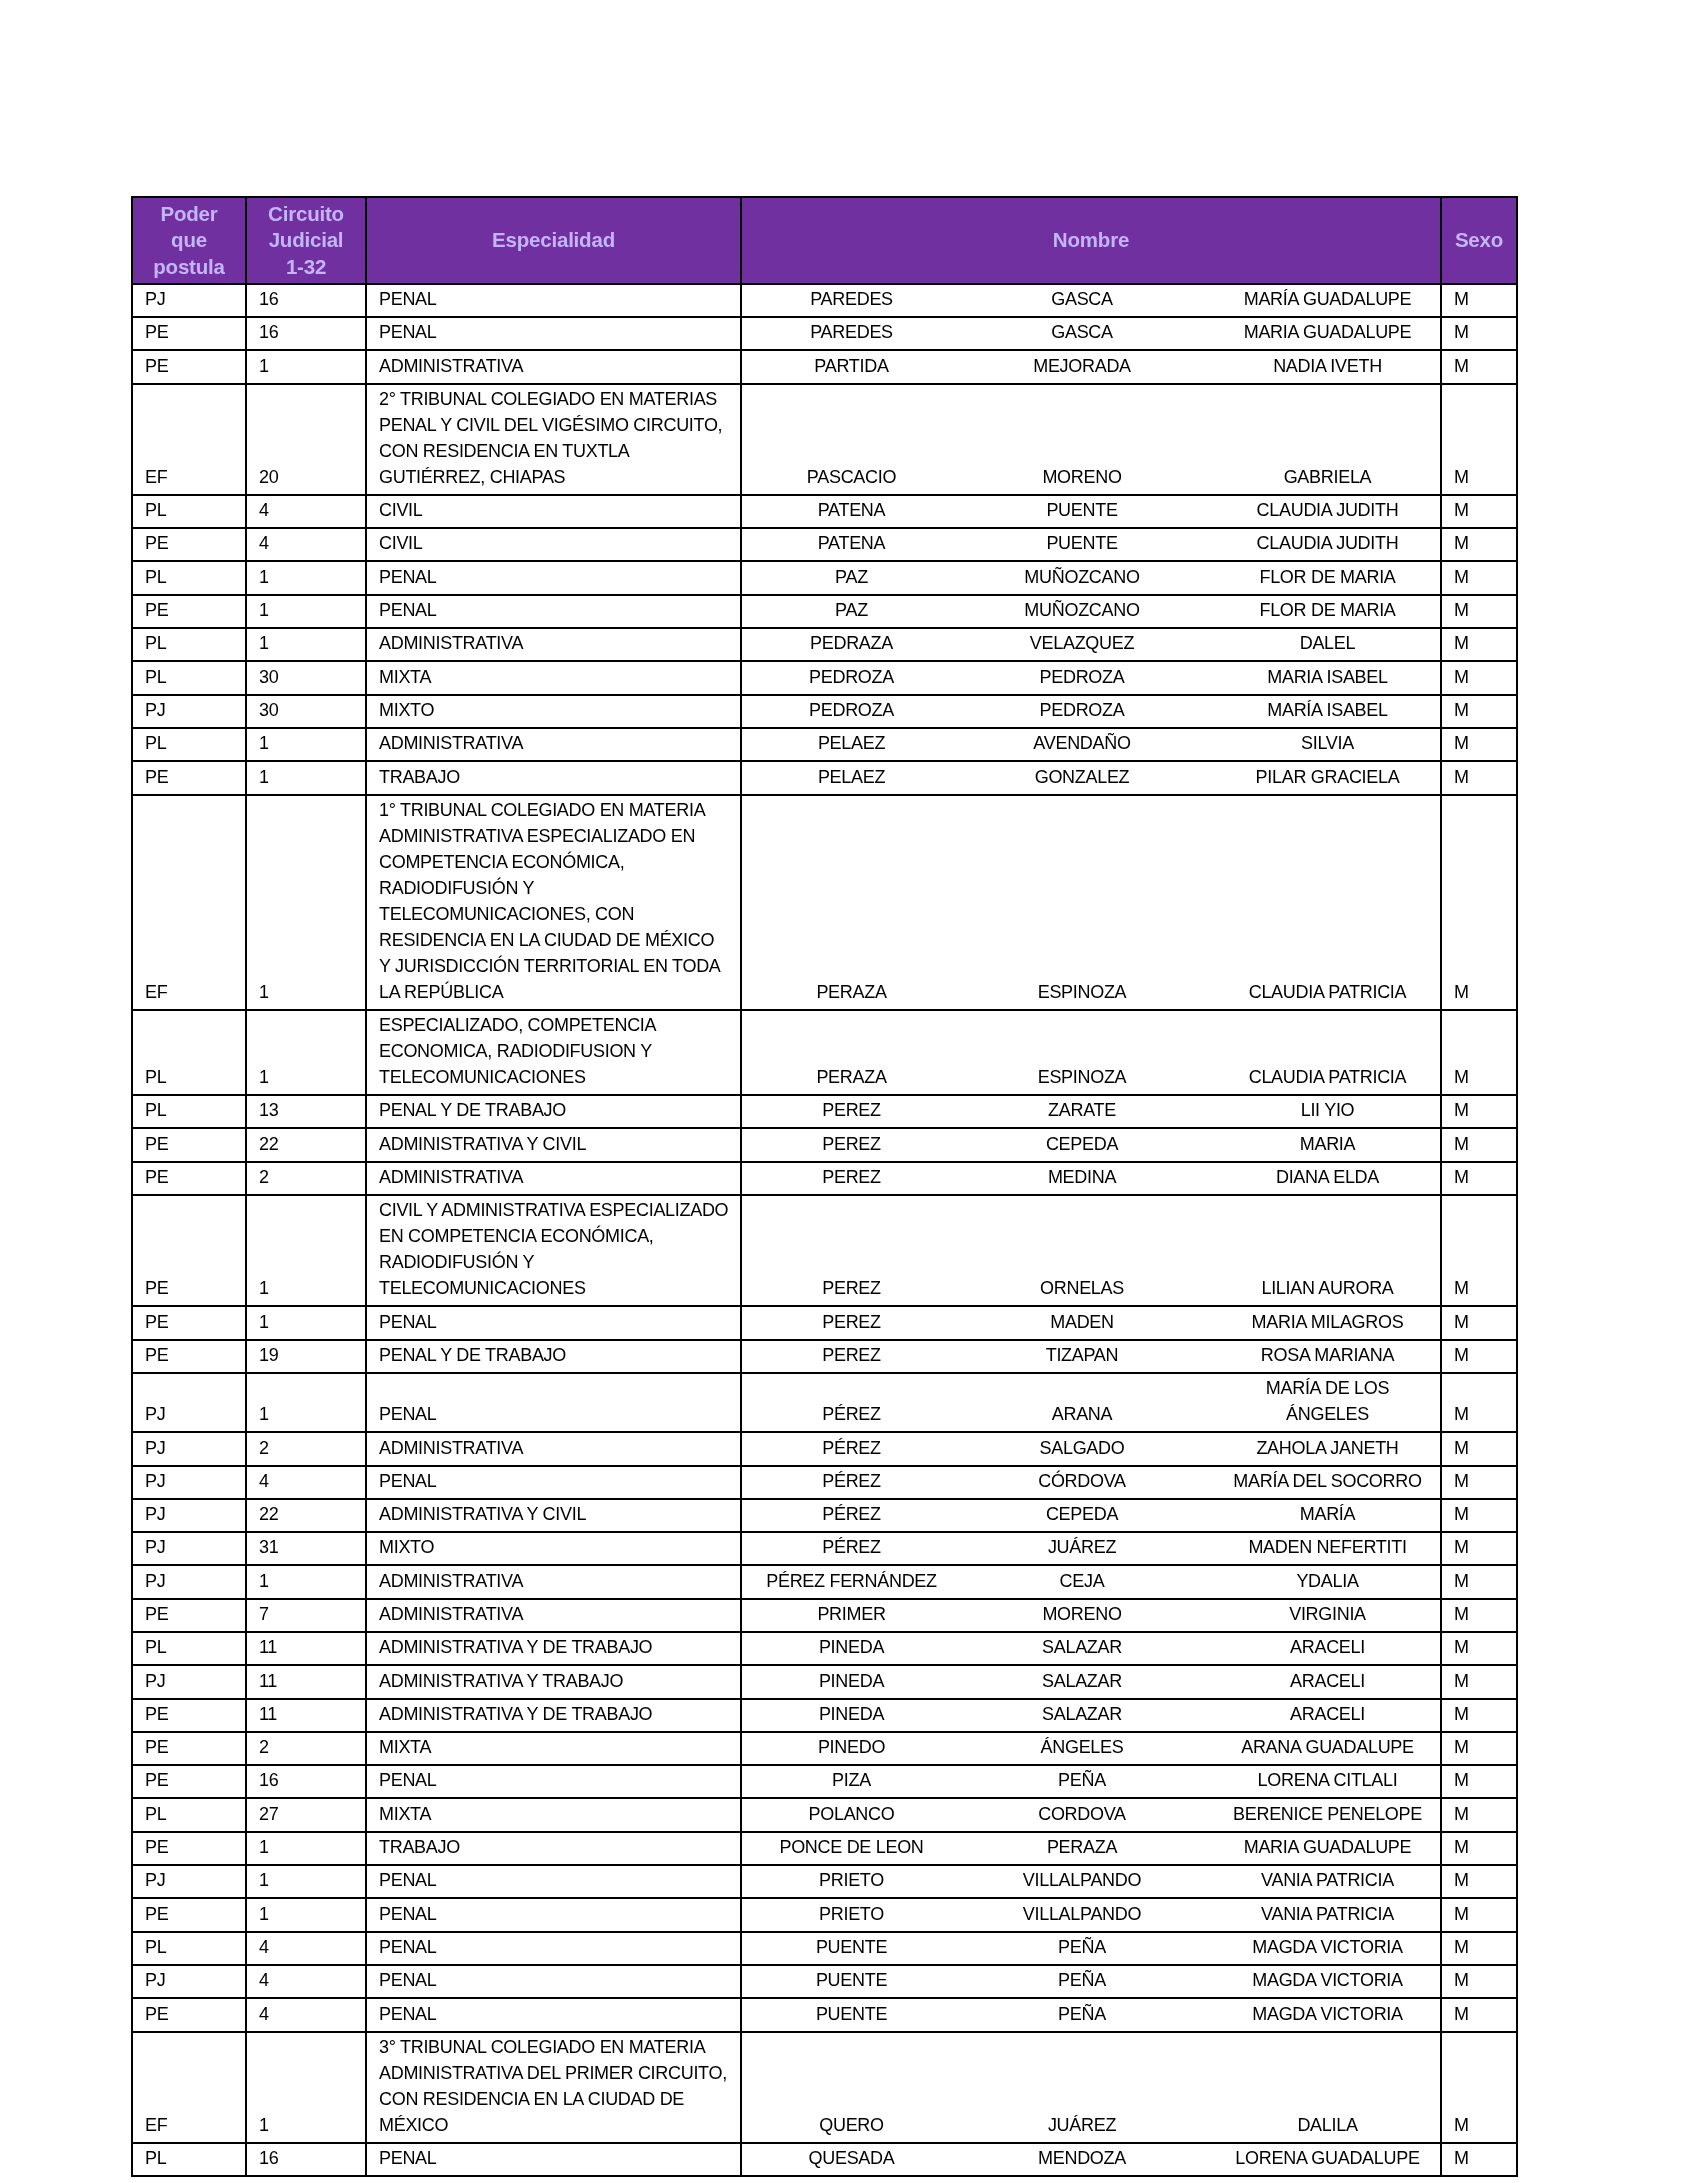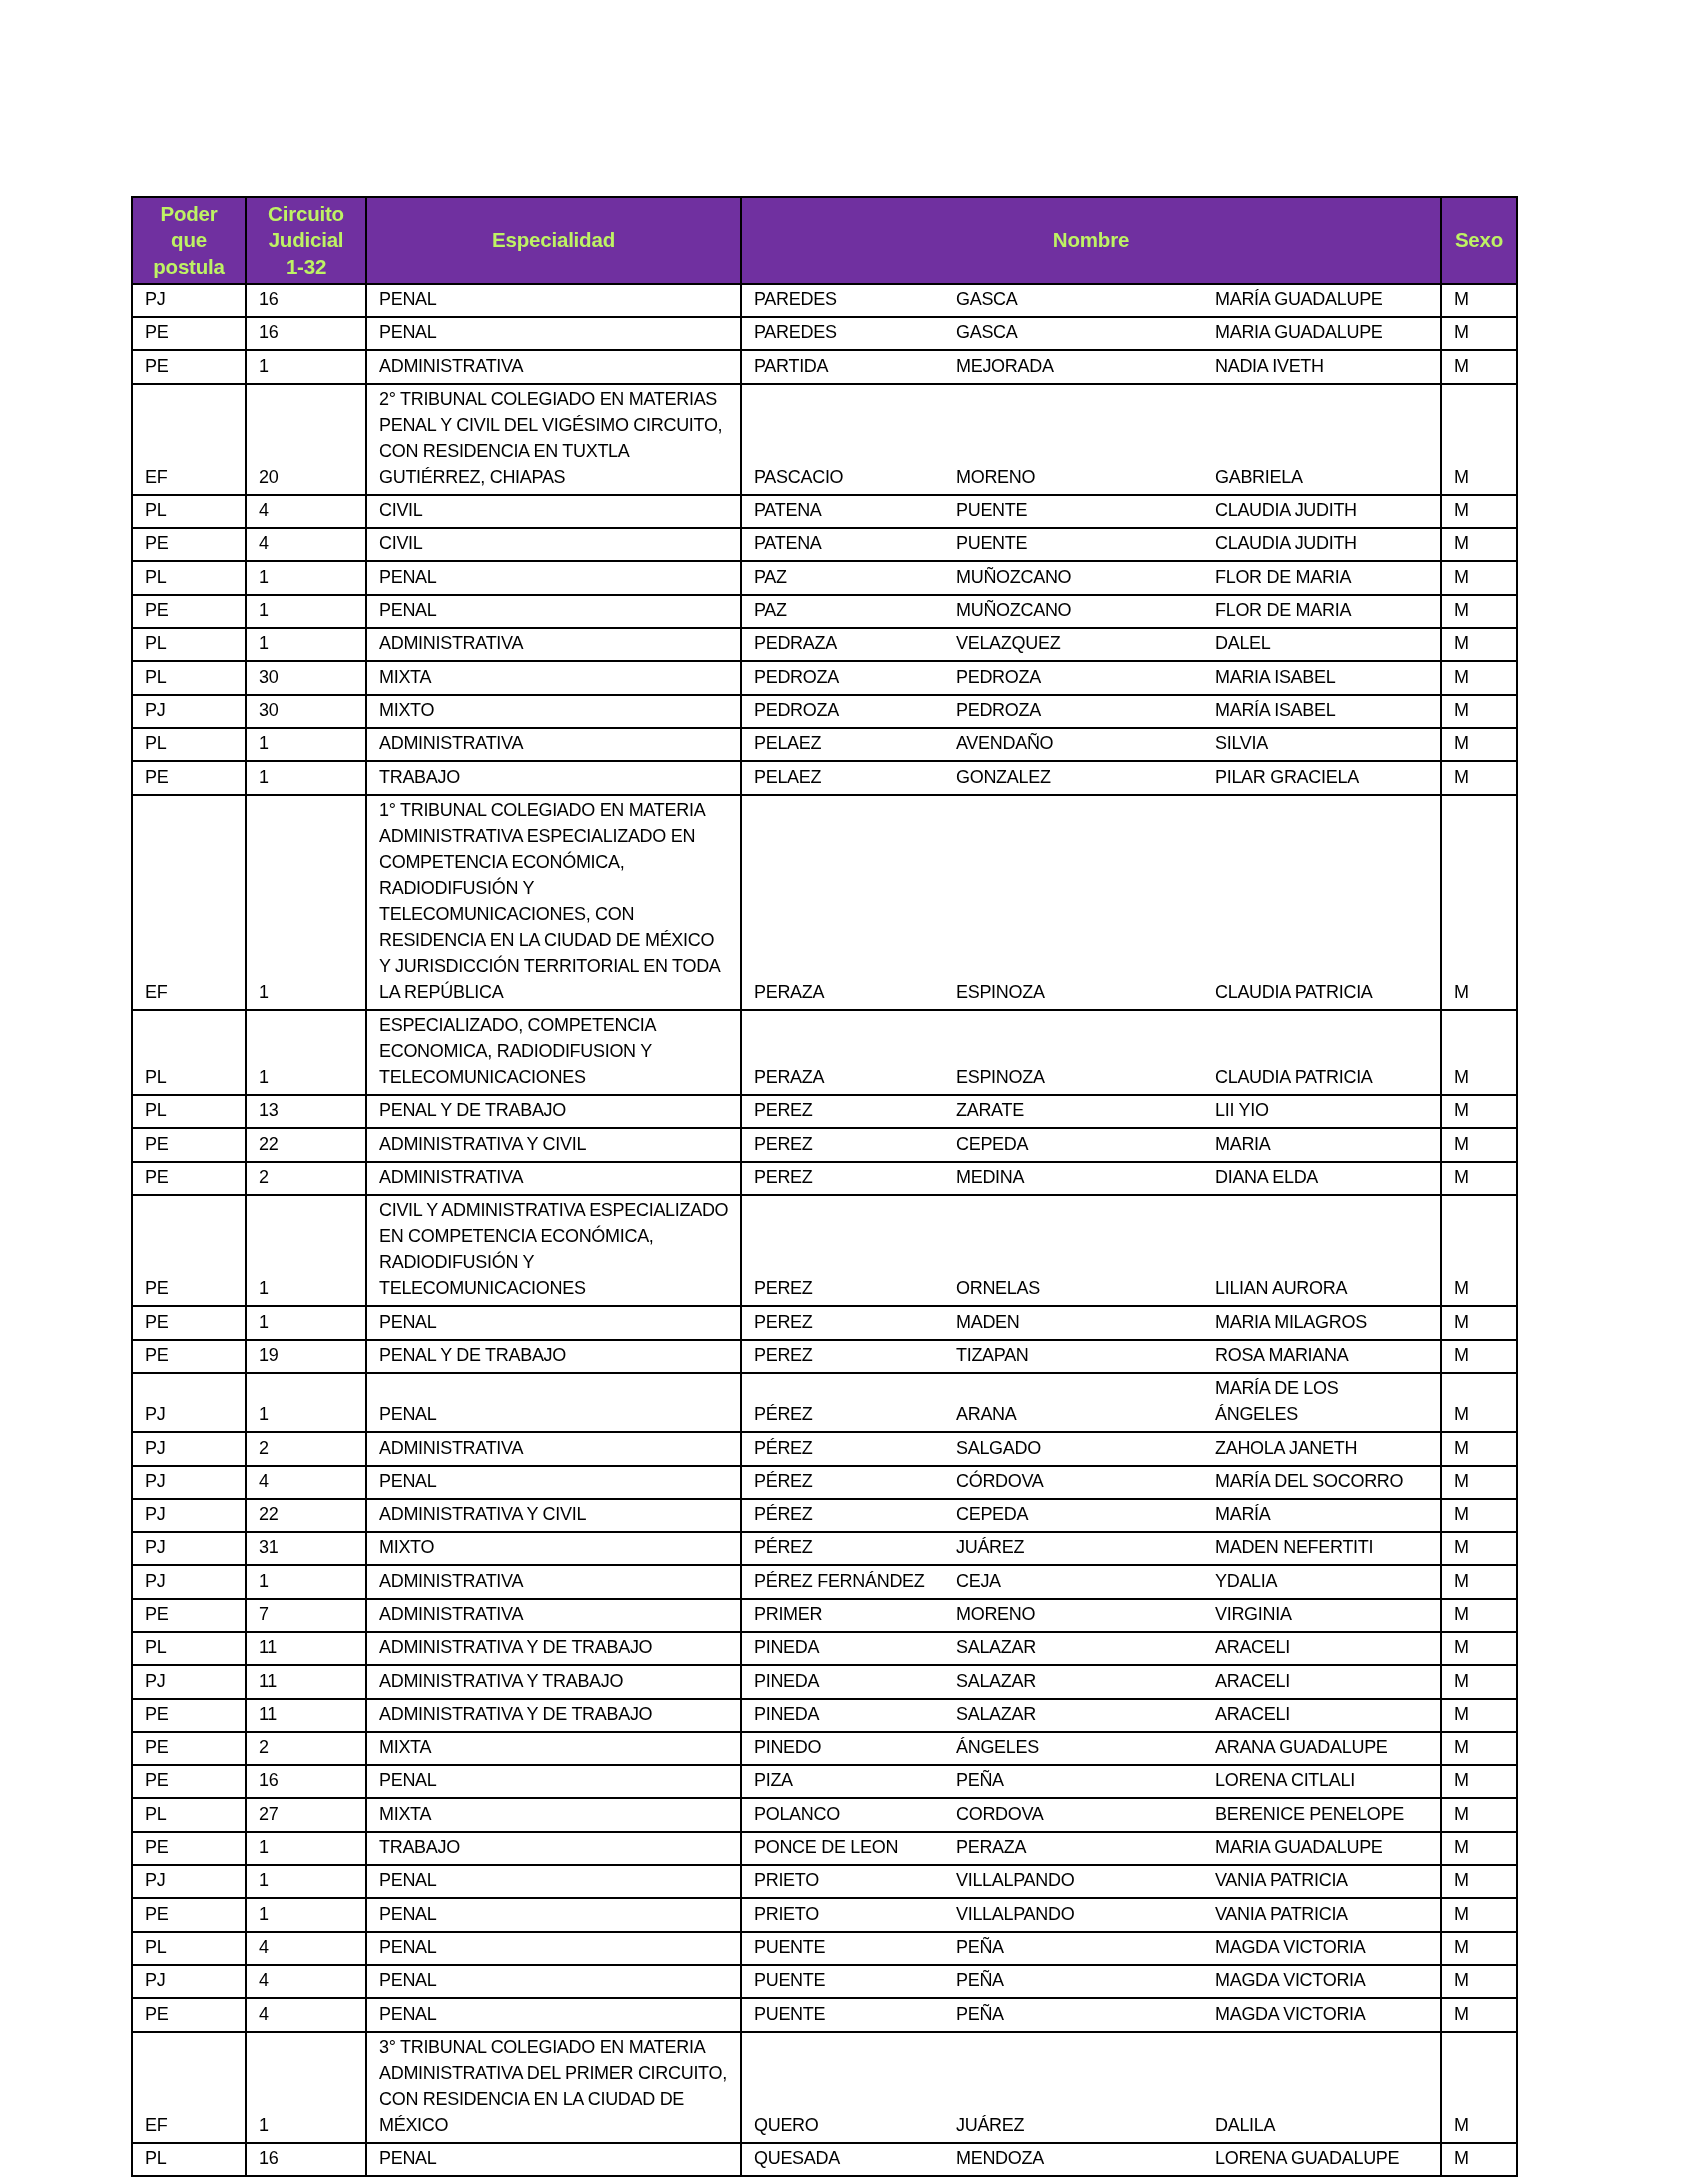--- a/index.html
+++ b/index.html
@@ -22,42 +22,42 @@
   col.w-poder    { width:114px; }
   col.w-circuito { width:120px; }
   col.w-esp      { width:375px; }
   col.w-nombre   { width:700px; }
   col.w-sexo     { width:76px; }
 
   th, td { border:2px solid #000; box-sizing:border-box; }
 
   thead th {
     background:var(--hdr, #7030A0);
-    color:#bef264;
+    color:#c4b5fd;
     font-weight:bold;
     font-size:20.5px;
     line-height:26.5px;
     text-align:center;
     vertical-align:middle;
     height:77px;
     white-space:pre-line;
     padding:2.6px 4px;
     letter-spacing:-0.2px;
   }
   tbody td {
     vertical-align:bottom;
     font-size:18px;
     line-height:26px;
     padding:1.3px 10.6px 4px 12px;
     white-space:pre-line;
     letter-spacing:-0.3px;
     min-height:28px;
   }
   tbody tr { height:30px; }
-  td.c-nombre { padding:1.3px 0 4px 0; }
+  td.c-nombre { padding:1.3px 0 4px 0;text-align:center; }
   td.c-nombre .np {
     display:inline-block;
     vertical-align:bottom;
     box-sizing:border-box;
     padding-left:12px;
     white-space:pre-line;
     letter-spacing:-0.3px;
   }
   td.c-nombre .np1 { width:202px; }
   td.c-nombre .np2 { width:259px; }

